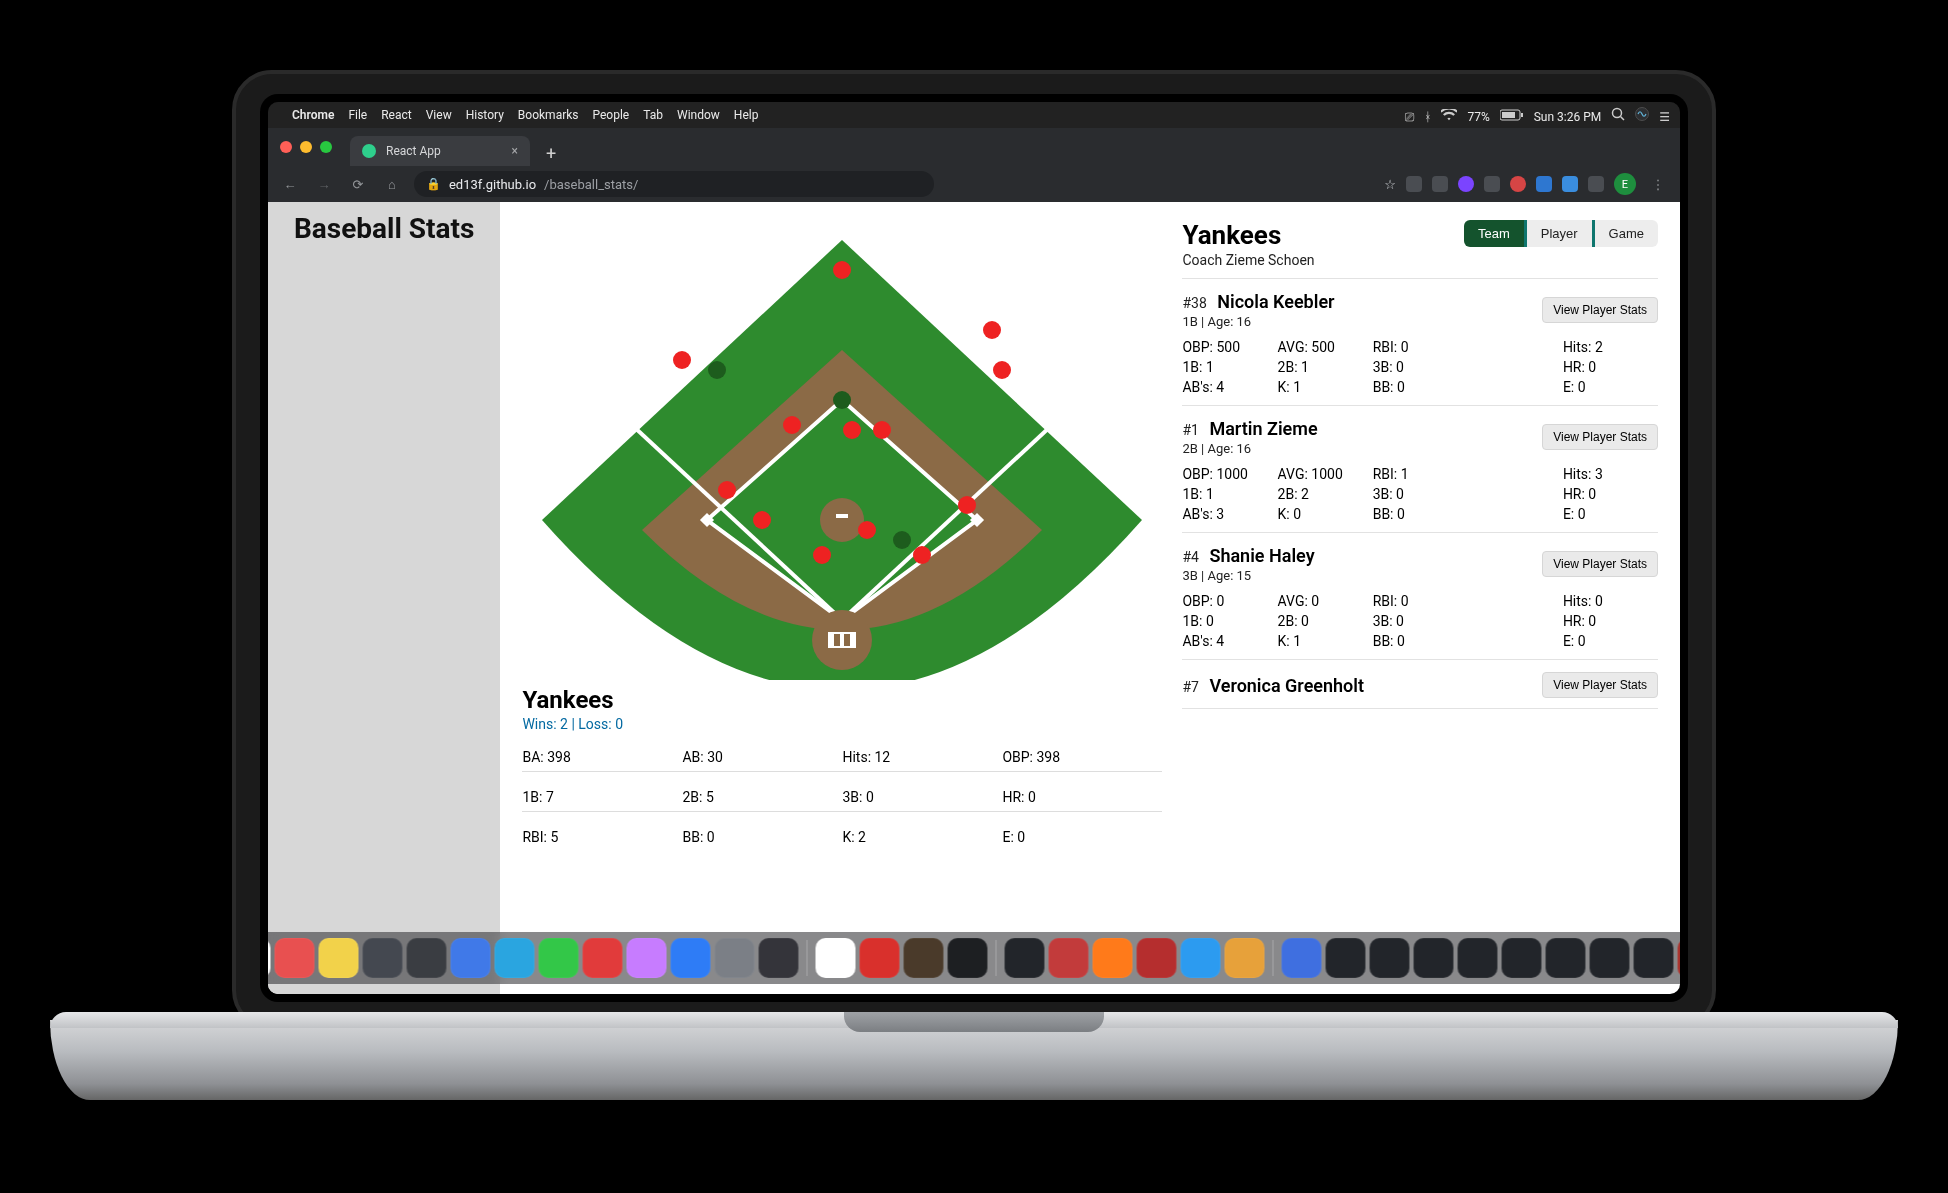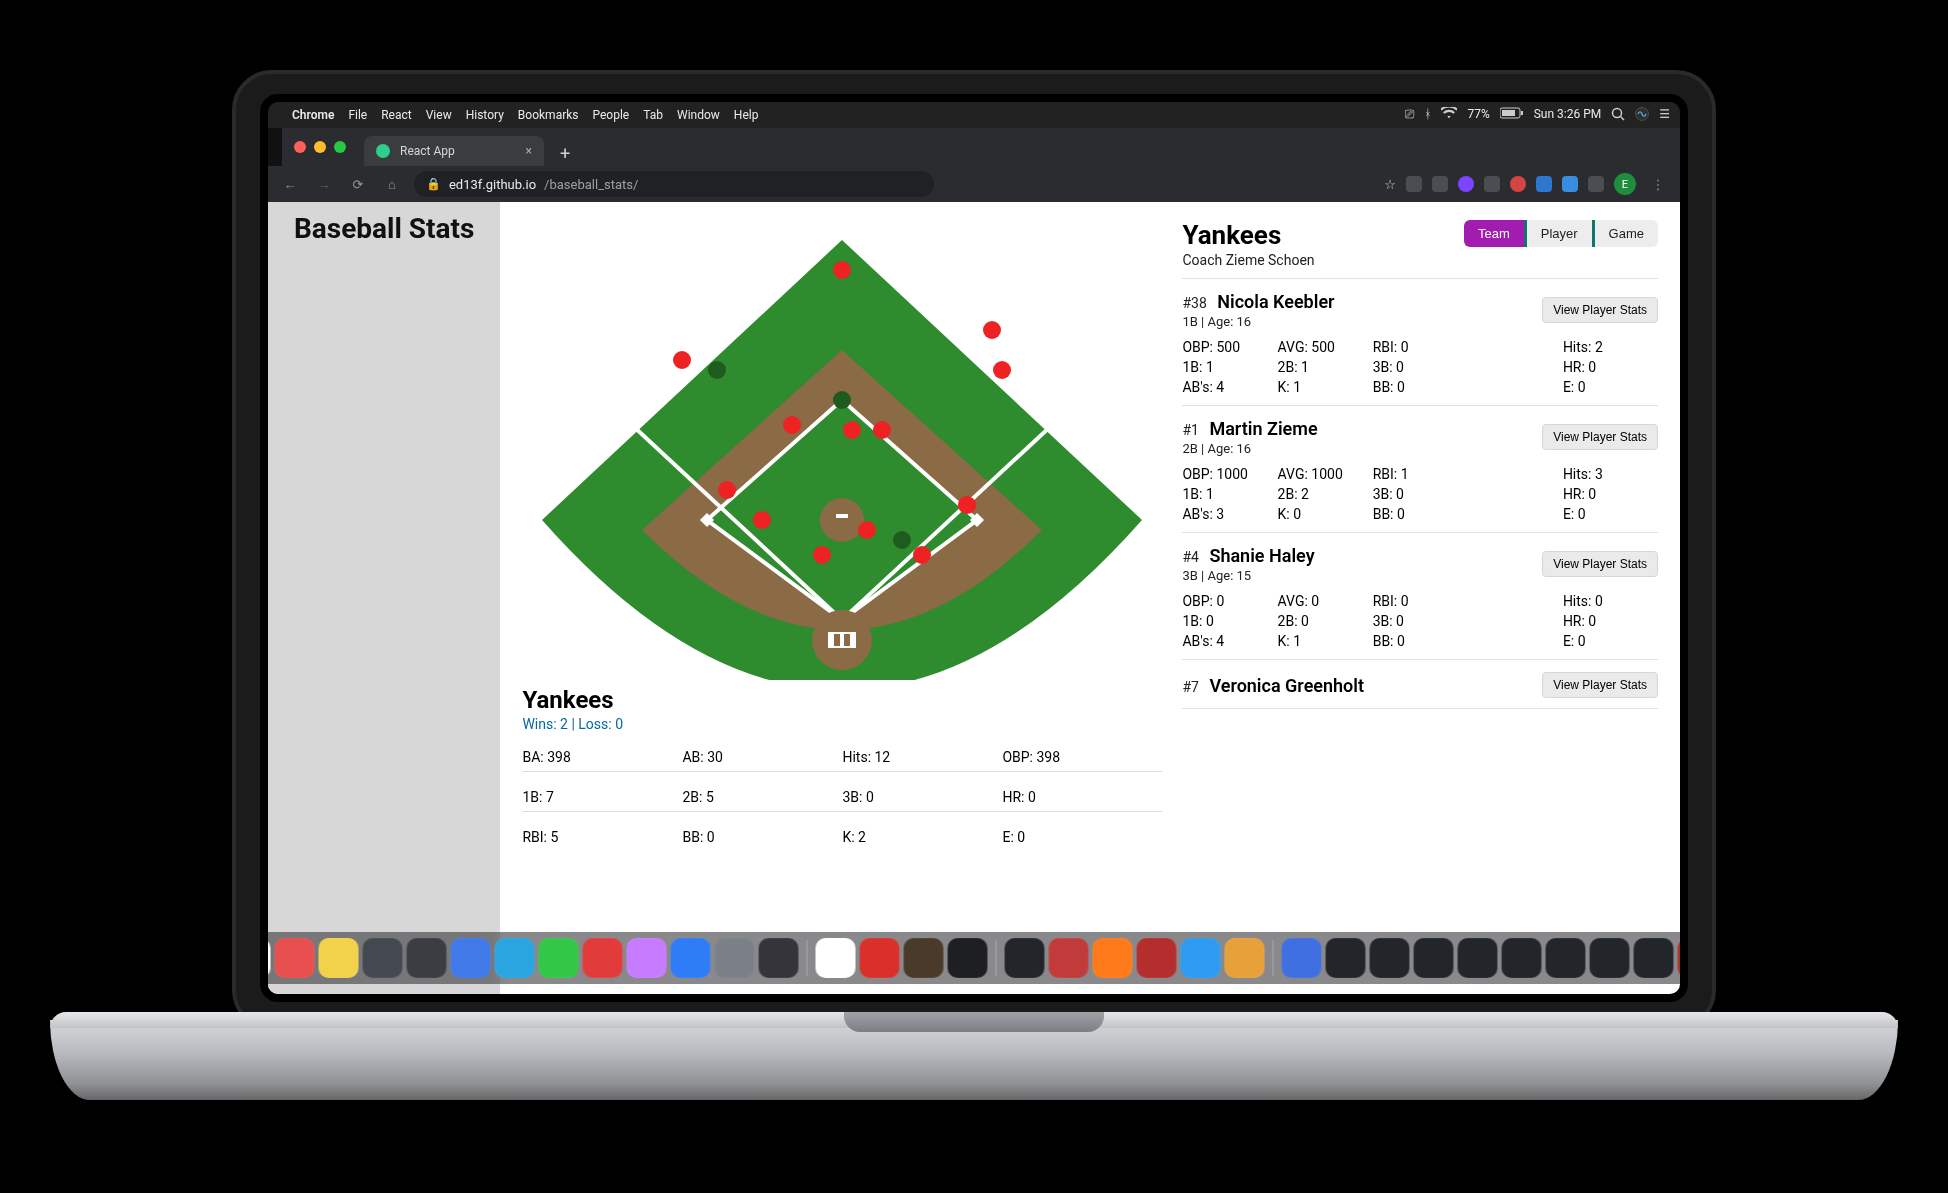--- a/index.html
+++ b/index.html
@@ -26,28 +26,28 @@
   .laptop-base::before{
     content:""; position:absolute; left:0; right:0; top:-8px; height:16px;
     background:linear-gradient(#e6e7e9,#c1c3c6);
     border-top-left-radius:16px; border-top-right-radius:16px;
   }
   .notch { position:absolute; left:50%; top:-8px; transform:translateX(-50%); width:260px; height:20px;
     background:linear-gradient(#9fa2a6,#7b7e82); border-radius:0 0 16px 16px; }
 
   
   .menubar { height:26px; background:#222; color:#eaeaea; font-size:12px; display:flex; align-items:center; padding:0 10px; gap:14px; }
-  .menubar .left, .menubar .right { display:flex; align-items:flex-start; gap:14px; }
+  .menubar .left, .menubar .right { display:flex; align-items:flex-end; gap:14px; }
   .menubar .right { margin-left:auto; gap:10px; }
   .apple { font-size:14px; }
   .menubar .bold { font-weight:600; }
   .menubar .icon { opacity:.85; }
 
   
-  .chrome-tabs { height:38px; background:#2a2c2f; display:flex; align-items:flex-end; padding:0 8px; gap:8px;margin-left:14px; }
+  .chrome-tabs { height:38px; background:#2a2c2f; display:flex; align-items:flex-end; padding:0 8px; gap:8px; }
   .traffic { display:flex; gap:8px; align-self:center; margin:0 10px 0 4px; }
   .dot { width:12px; height:12px; border-radius:50%; display:inline-block; }
   .dot.red{background:#ff5f57}.dot.yel{background:#febc2e}.dot.grn{background:#28c840}
   .tab { height:30px; background:#3a3c40; border-radius:8px 8px 0 0; display:flex; align-items:center; gap:10px; padding:0 12px; color:#d5d6d8; font-size:12px; min-width:180px; }
   .tab .favicon { width:14px;height:14px;border-radius:50%;background:#2ecf8c; display:inline-block; }
   .tab .close { margin-left:auto; opacity:.7; }
   .tab-new { width:26px;height:26px; display:flex;align-items:center;justify-content:center;color:#d0d0d0; font-size:18px; }
 
   .chrome-addr { height:36px; background:#2a2c2f; display:flex; align-items:center; padding:0 10px; gap:10px; color:#bfc2c6; font-size:13px; }
   .nav-ico { width:24px;text-align:center;opacity:.7 }
@@ -79,21 +79,21 @@
   .stat-row { display:flex; border-bottom:1px solid #ddd; padding:6px 0;margin-top:11px; }
   .stat-row:last-child{border-bottom:none}
   .stat-cell { flex:1; white-space:nowrap; }
 
   .right-head { display:flex; align-items:flex-start; gap:12px; border-bottom:1px solid #e2e2e2; padding-bottom:10px; }
   .right-head .titles h2 { font-size:26px; font-weight:700; }
   .right-head .titles .sub{ font-size:14px; color:#222; margin-top:2px; }
   .seg { margin-left:auto; display:flex; border-radius:6px; overflow:hidden; }
   .seg button{ border:none; background:#ededed; padding:6px 14px; font-size:13px; color:#222; cursor:pointer; }
   .seg button + button{ border-left:3px solid #0f766e; }
-  .seg button.active{ background:#a21caf; color:#fff; }
+  .seg button.active{ background:#14532d; color:#fff; }
 
   .players { overflow:auto; }
   .player { border-bottom:1px solid #e2e2e2; padding:12px 0 10px 0; }
   .player-head { display:flex; align-items:center;gap:8px; }
   .player-head .name { font-weight:600; font-size:18px; }
   .player-head .num { font-size:14px; color:#222; margin-right:6px; }
   .player-head .sub { font-size:13px; color:#222; margin-top:2px; }
   .view-btn { margin-left:auto; background:#eaeaea; border:1px solid #d6d6d6; border-radius:4px; padding:5px 10px; font-size:12px; cursor:pointer; }
   .player-stats { margin-top:10px; display:grid; grid-template-columns: repeat(5, 1fr); row-gap:4px; font-size:14px; }
 

